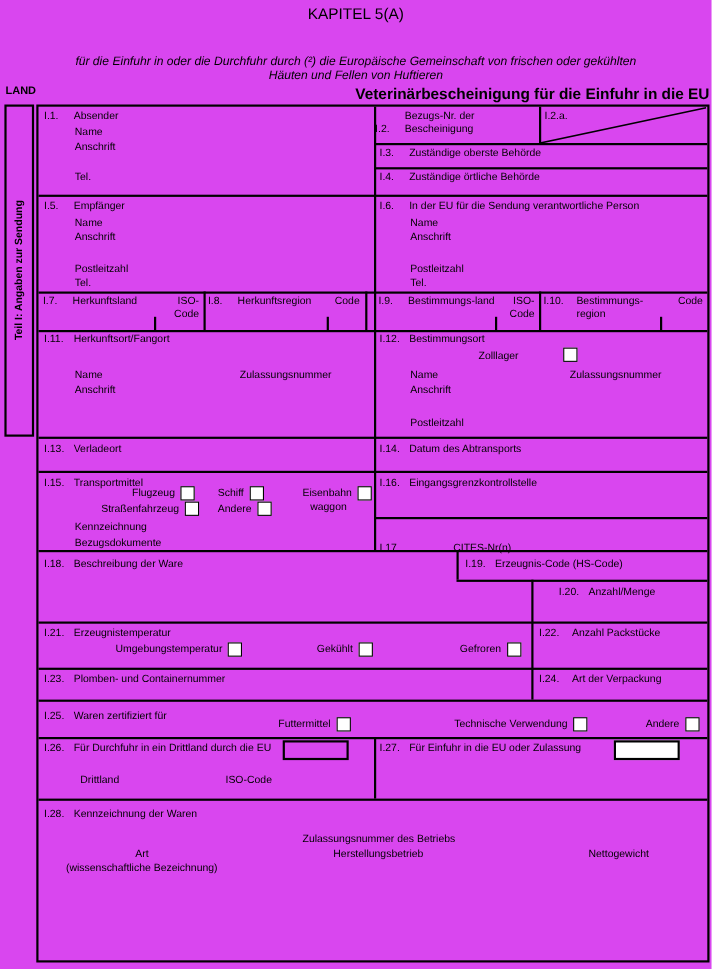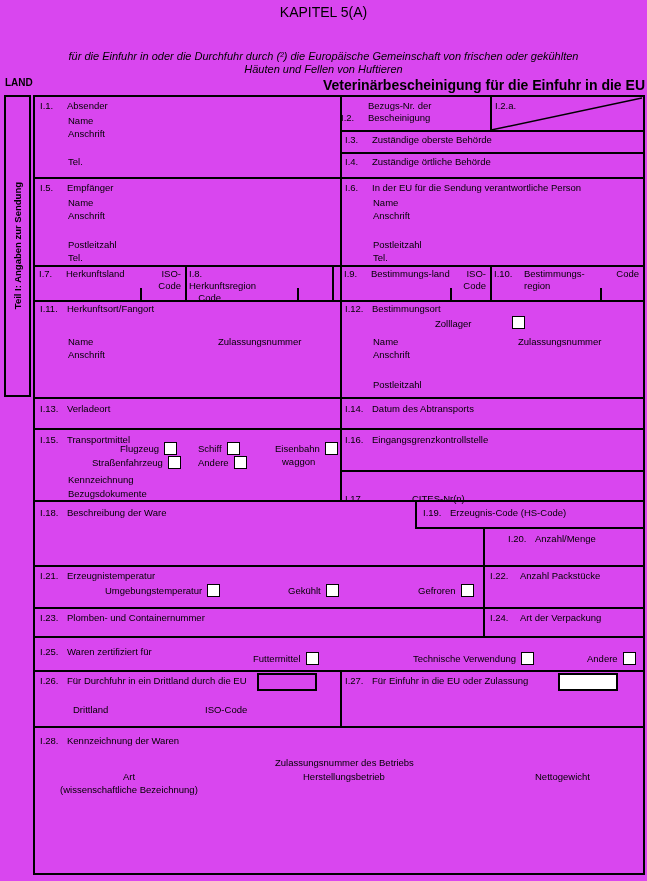--- a/index.html
+++ b/index.html
@@ -120,21 +120,21 @@
     <div class="sub" style="left:338px;top:100px;">Name</div>
     <div class="sub" style="left:338px;top:113px;">Anschrift</div>
     <div class="sub" style="left:338px;top:142px;">Postleitzahl</div>
     <div class="sub" style="left:338px;top:155px;">Tel.</div>
 
     <div class="fh" style="left:4px;top:171px;width:142px;">
       <span class="no">I.7.</span>
       <span class="lbl">Herkunftsland</span>
       <span class="code">ISO-Code</span>
     </div>
-    <div class="fh" style="left:154px;top:171px;width:138px;flex-direction:column;">
+    <div class="fh" style="left:154px;top:171px;width:138px;">
       <span class="no">I.8.</span>
       <span class="lbl">Herkunftsregion</span>
       <span class="code">Code</span>
     </div>
     <div class="fh" style="left:309px;top:171px;width:142px;">
       <span class="no">I.9.</span>
       <span class="lbl">Bestimmungs-land</span>
       <span class="code">ISO-Code</span>
     </div>
     <div class="fh" style="left:459px;top:171px;width:145px;">

